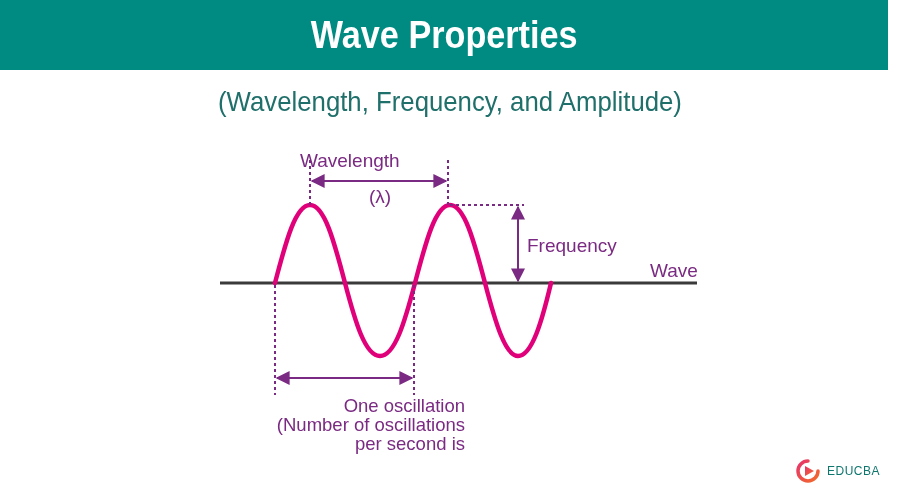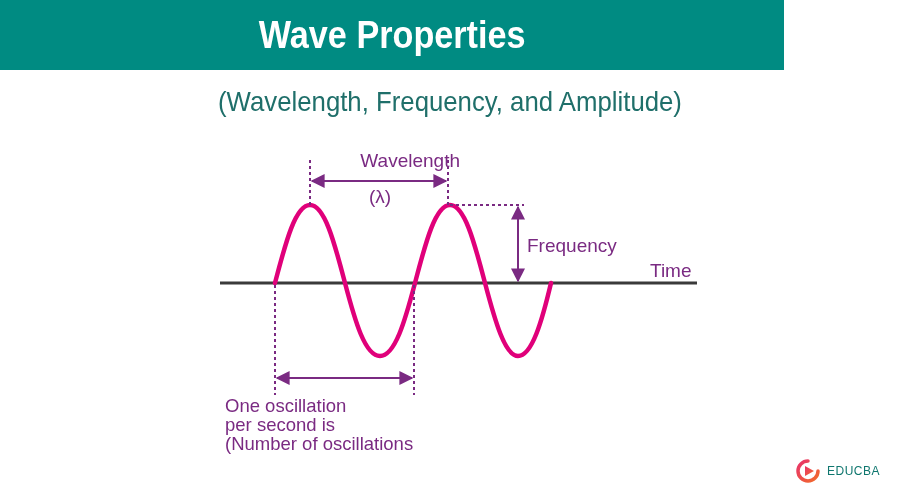--- a/index.html
+++ b/index.html
@@ -1,26 +1,26 @@
 <!DOCTYPE html>
 <html><head>
 <meta charset="utf-8">
 <style>
   html, body { margin:0; padding:0; }
   body { width:900px; height:500px; background:#ffffff; position:relative; overflow:hidden; font-family:"Liberation Sans", sans-serif; }
-  .header { position:absolute; left:0; top:0; width:784px; height:70px; background:#008b82; display:flex; align-items:center; justify-content:center; }
+  .header { position:absolute; left:0; top:0; width:888px; height:70px; background:#008b82; display:flex; align-items:center; justify-content:center; }
   .header-title { color:#ffffff; font-family:"Liberation Sans", sans-serif; font-weight:bold; font-size:38px; letter-spacing:0px; transform:scaleX(0.9); }
   .subtitle { position:absolute; left:0; top:86px; width:900px; text-align:center; color:#1f6f6a; font-size:28px; transform:scaleX(0.92); }
   svg.diagram { position:absolute; left:0; top:0; }
   .lbl { position:absolute; color:#7a2a82; font-family:"Liberation Sans", sans-serif; }
-  .wl { left:300px; top:150px; width:160px; text-align:right; font-size:19px; }
+  .wl { left:300px; top:150px; width:160px; text-align:left; font-size:19px; }
   .lam { left:300px; top:186px; width:160px; text-align:center; font-size:19px; }
   .amp { left:527px; top:235px; font-size:19px; }
   .time { left:650px; top:260px; font-size:19px; }
-  .osc { left:225px; top:396px; width:240px; text-align:left; font-size:18.5px; line-height:19px; }
+  .osc { left:225px; top:396px; width:240px; text-align:right; font-size:18.5px; line-height:19px; }
   .logo { position:absolute; left:795px; top:458px; display:flex; align-items:center; gap:6px; }
   .logo-text { color:#0f766e; font-size:12px; letter-spacing:0.5px; }
 </style>
 </head>
 <body>
 
 <div class="header">
   <div class="header-title">Wave Properties</div>
 </div>
 <div class="subtitle">(Wavelength, Frequency, and Amplitude)</div>
@@ -47,25 +47,25 @@
 
   <line x1="275" y1="285" x2="275" y2="395" stroke="#7a2a82" stroke-width="2" stroke-dasharray="3,3"></line>
   <line x1="414" y1="285" x2="414" y2="395" stroke="#7a2a82" stroke-width="2" stroke-dasharray="3,3"></line>
 
   <line x1="277" y1="378" x2="412" y2="378" stroke="#7a2a82" stroke-width="2" marker-start="url(#ah)" marker-end="url(#ah)"></line>
 </svg>
 
 <div class="lbl wl">Wavelength</div>
 <div class="lbl lam">(λ)</div>
 <div class="lbl amp">Frequency</div>
-<div class="lbl time">Time</div>
+<div class="lbl time">Wave</div>
 <div class="lbl osc">
   <div>One oscillation</div>
+  <div>(Number of oscillations</div>
   <div>per second is</div>
-  <div>(Number of oscillations</div>
 </div>
 
 <div class="logo">
   <svg width="26" height="26" viewBox="0 0 26 26">
     <defs>
       <linearGradient id="lg" x1="0" y1="0" x2="1" y2="1">
         <stop offset="0" stop-color="#e8336b"></stop>
         <stop offset="1" stop-color="#f26b2a"></stop>
       </linearGradient>
     </defs>

